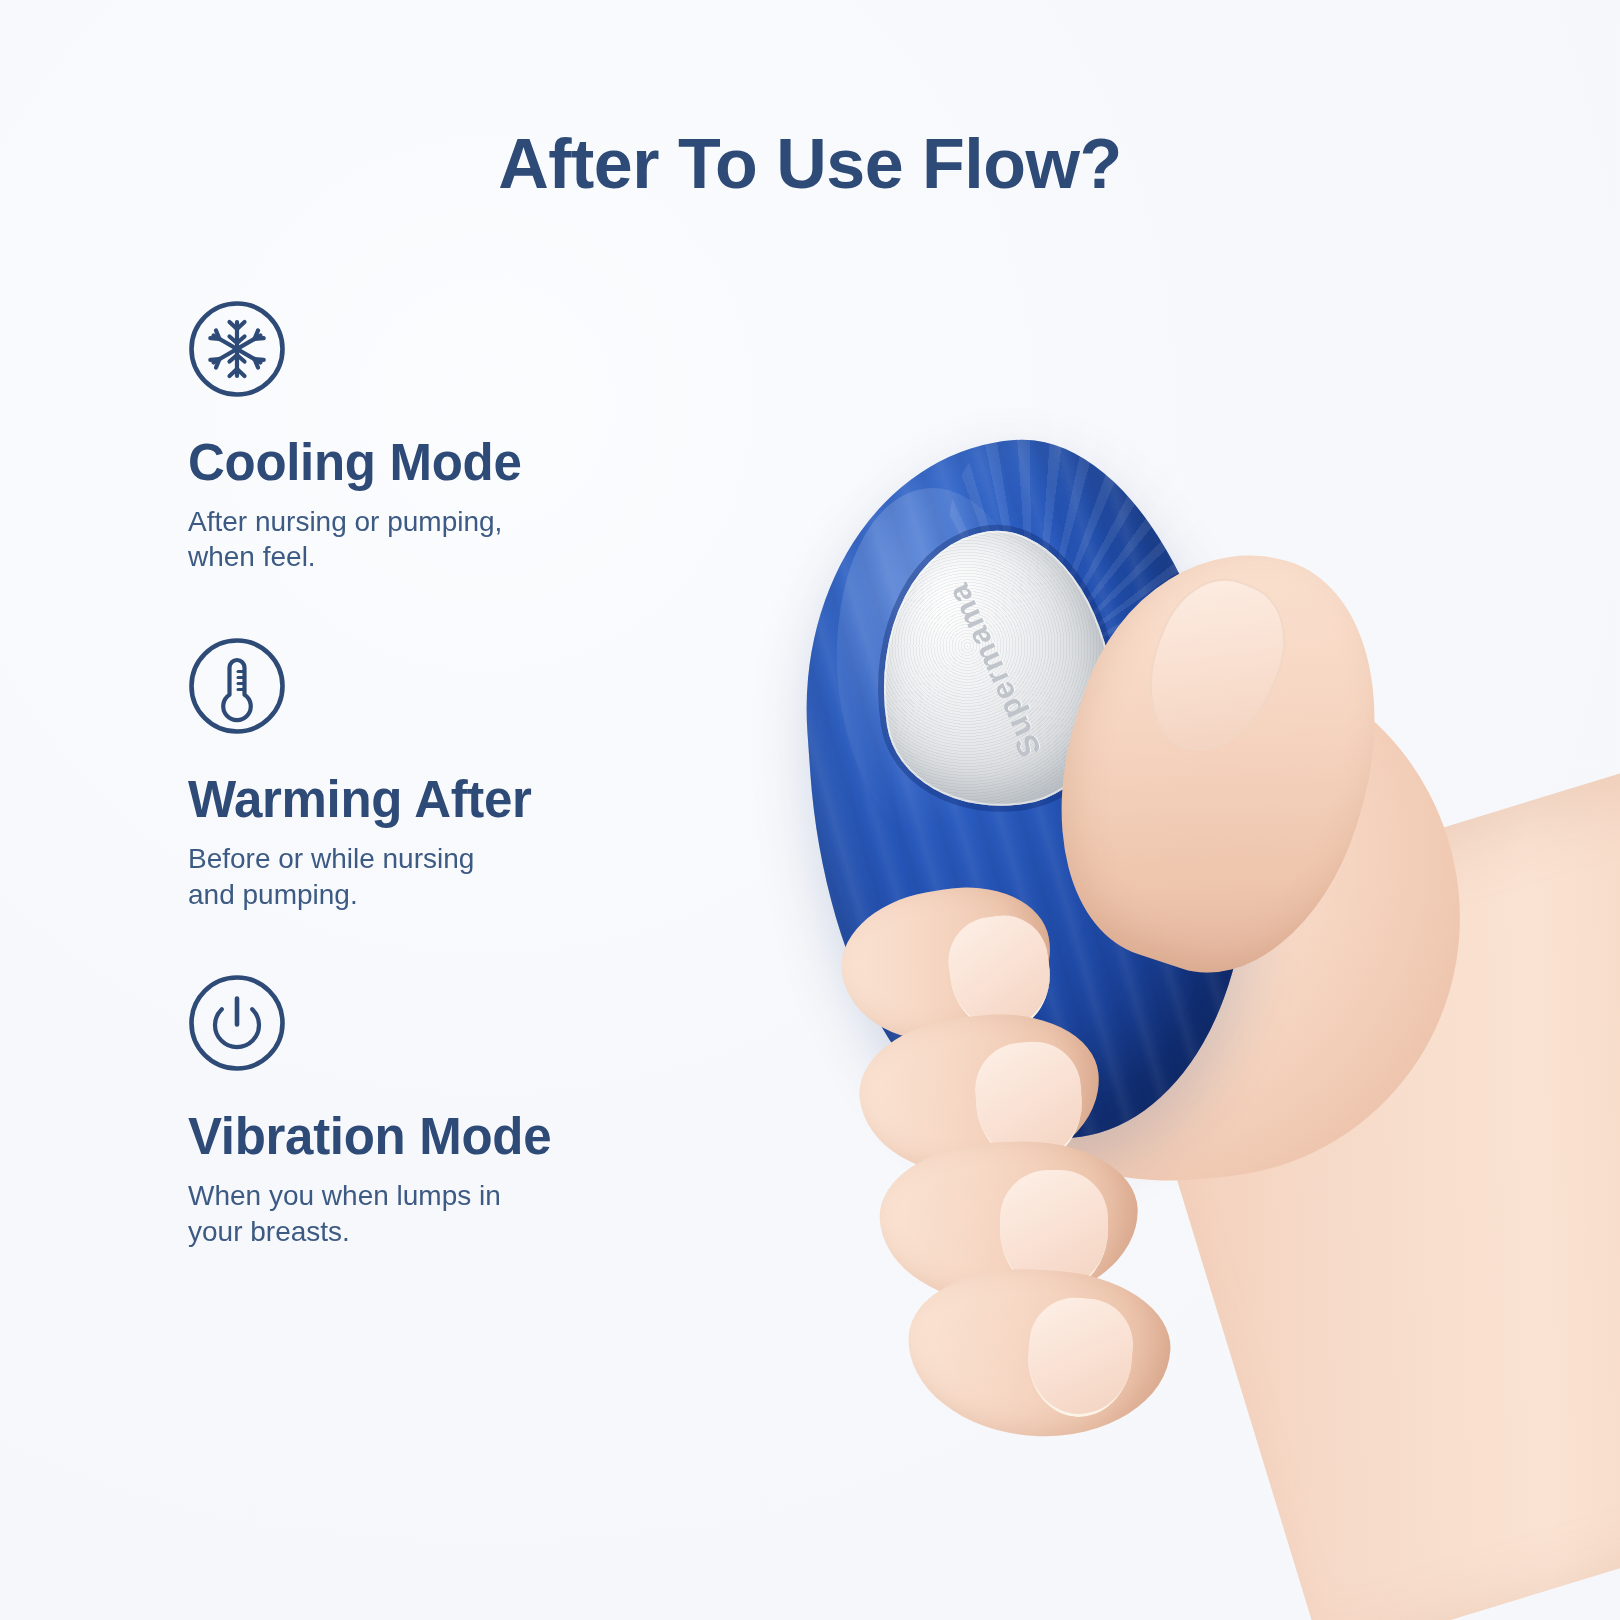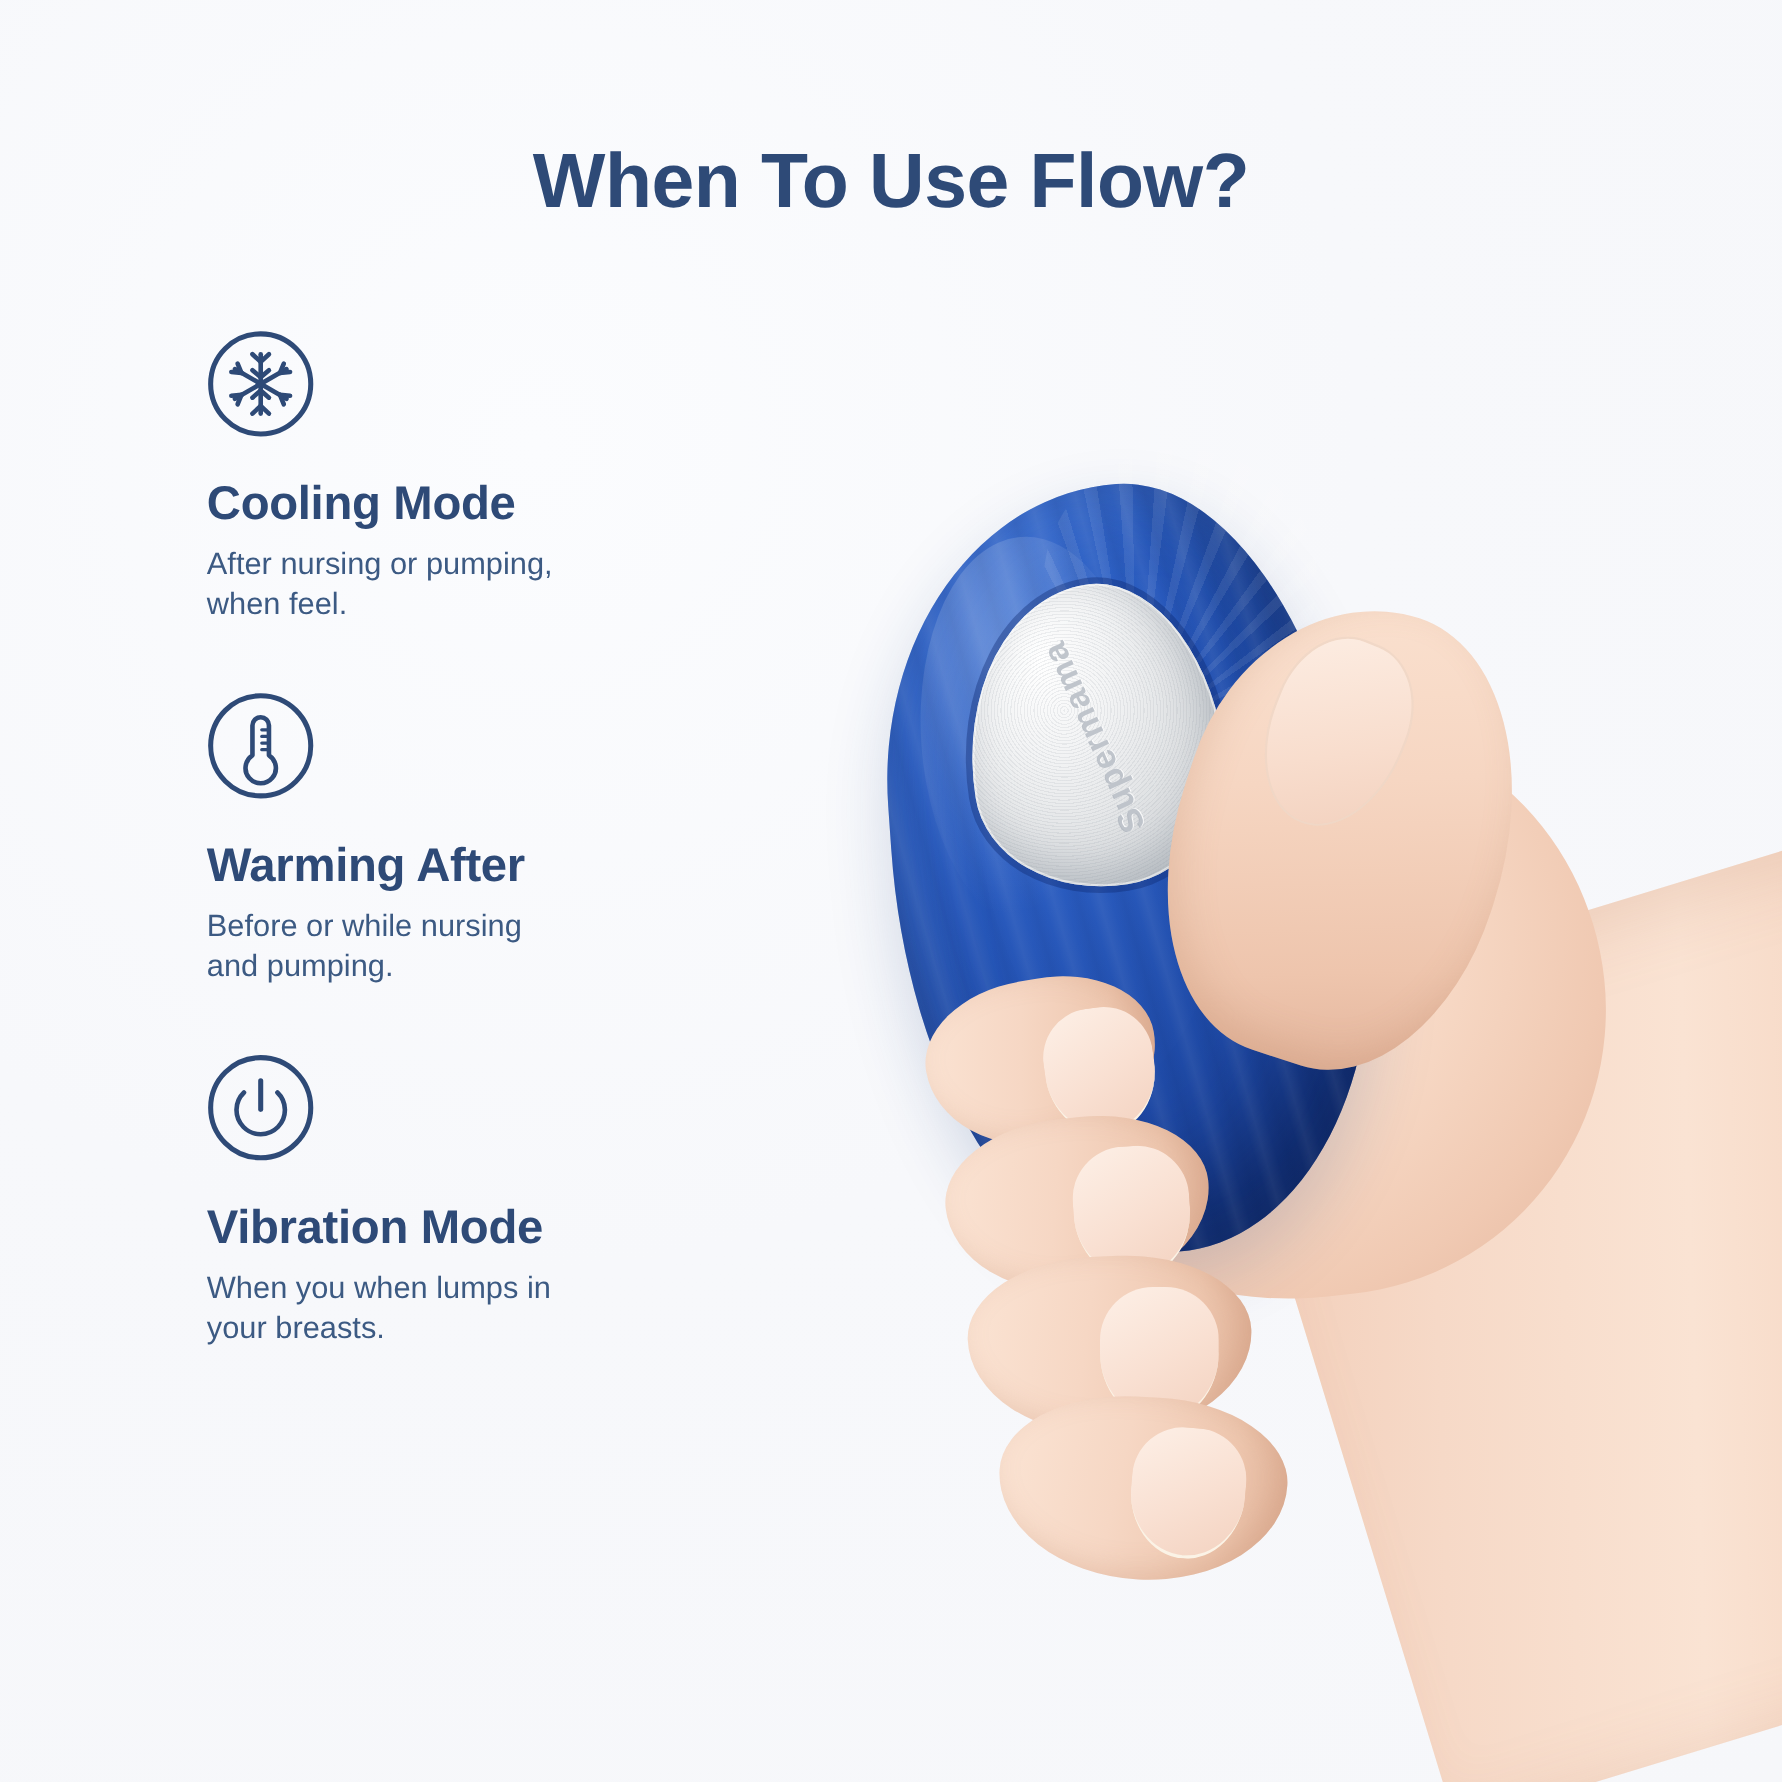--- a/index.html
+++ b/index.html
@@ -49,21 +49,21 @@
   .icon-circle {
     width: 98px;
     height: 98px;
     display: block;
   }
   .icon-circle svg { display: block; }
 
   .feature-heading {
     margin-top: 38px;
     font-family: "Liberation Sans", sans-serif;
-    font-size: 43px;
+    font-size: 51px;
     font-weight: 700;
     letter-spacing: -0.3px;
     color: #2e4a77;
     line-height: 1.05;
     white-space: nowrap;
   }
   .feature-body {
     margin-top: 14px;
     font-family: "Liberation Sans", sans-serif;
     font-size: 28px;
@@ -262,21 +262,21 @@
     color: rgba(168,175,184,0.72);
     text-shadow: 0 1px 0 rgba(255,255,255,0.85);
     white-space: nowrap;
   }
 </style>
 </head>
 <body>
 
 <div id="canvas">
 
-  <div id="title">When To Use Flow?</div>
+  <div id="title">After To Use Flow?</div>
 
   <div id="features">
 
     <div class="feature">
       <span class="icon-circle">
         <svg width="98" height="98" viewBox="0 0 98 98" fill="none" stroke="#2e4a77" stroke-width="4.6" stroke-linecap="round">
           <circle cx="49" cy="49" r="45.5"></circle>
           <g stroke-width="4.2">
             <line x1="49" y1="22" x2="49" y2="76"></line>
             <line x1="25.6" y1="35.5" x2="72.4" y2="62.5"></line>

